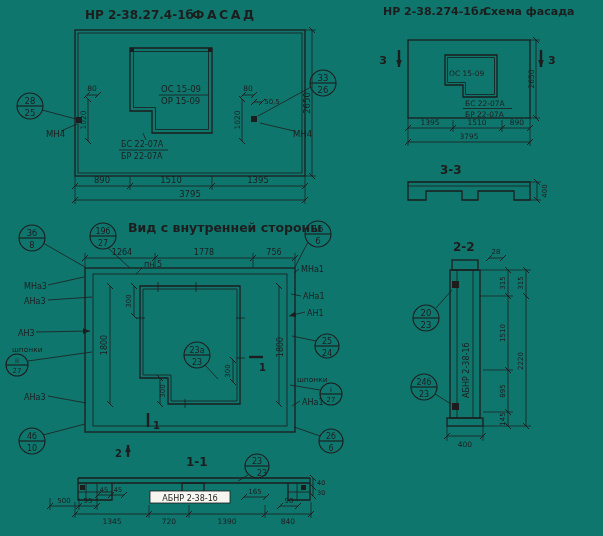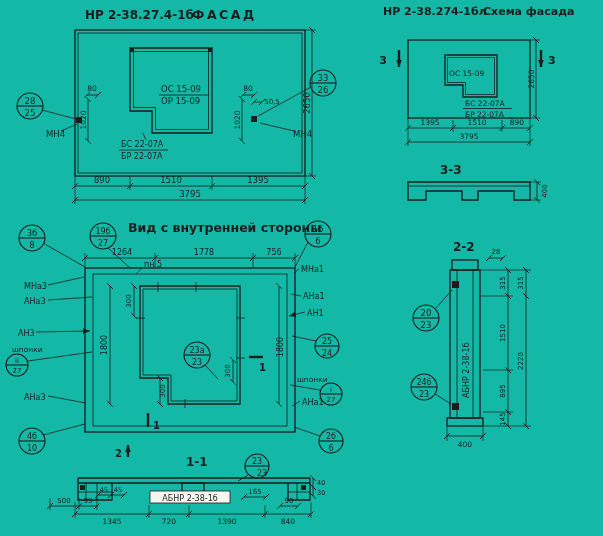--- a/index.html
+++ b/index.html
@@ -1,16 +1,16 @@
 <!DOCTYPE html>
 <html><head>
 <meta charset="utf-8">
 <style>
   html,body{margin:0;padding:0;background:#dedcd5;}
-  .sheet{width:603px;height:536px;background:#14b8a6;position:relative;overflow:hidden;}
+  .sheet{width:603px;height:536px;background:#0f766e;position:relative;overflow:hidden;}
   svg{display:block;}
   svg text{font-family:"DejaVu Sans","Liberation Sans",sans-serif;fill:#1d1d1d;}
   .ln{fill:none;stroke:#1d1d1d;stroke-width:1.3;}
   .lt{fill:none;stroke:#1d1d1d;stroke-width:0.8;}
   .ext{fill:none;stroke:#1d1d1d;stroke-width:0.7;}
   .dim{fill:none;stroke:#1d1d1d;stroke-width:0.8;}
   .thick{fill:none;stroke:#1d1d1d;stroke-width:2.4;}
   .co{fill:none;stroke:#1d1d1d;stroke-width:1.1;}
   .blk{fill:#1d1d1d;stroke:none;}
   .mask{fill:#f7f5ef;stroke:#1d1d1d;stroke-width:0.8;}

